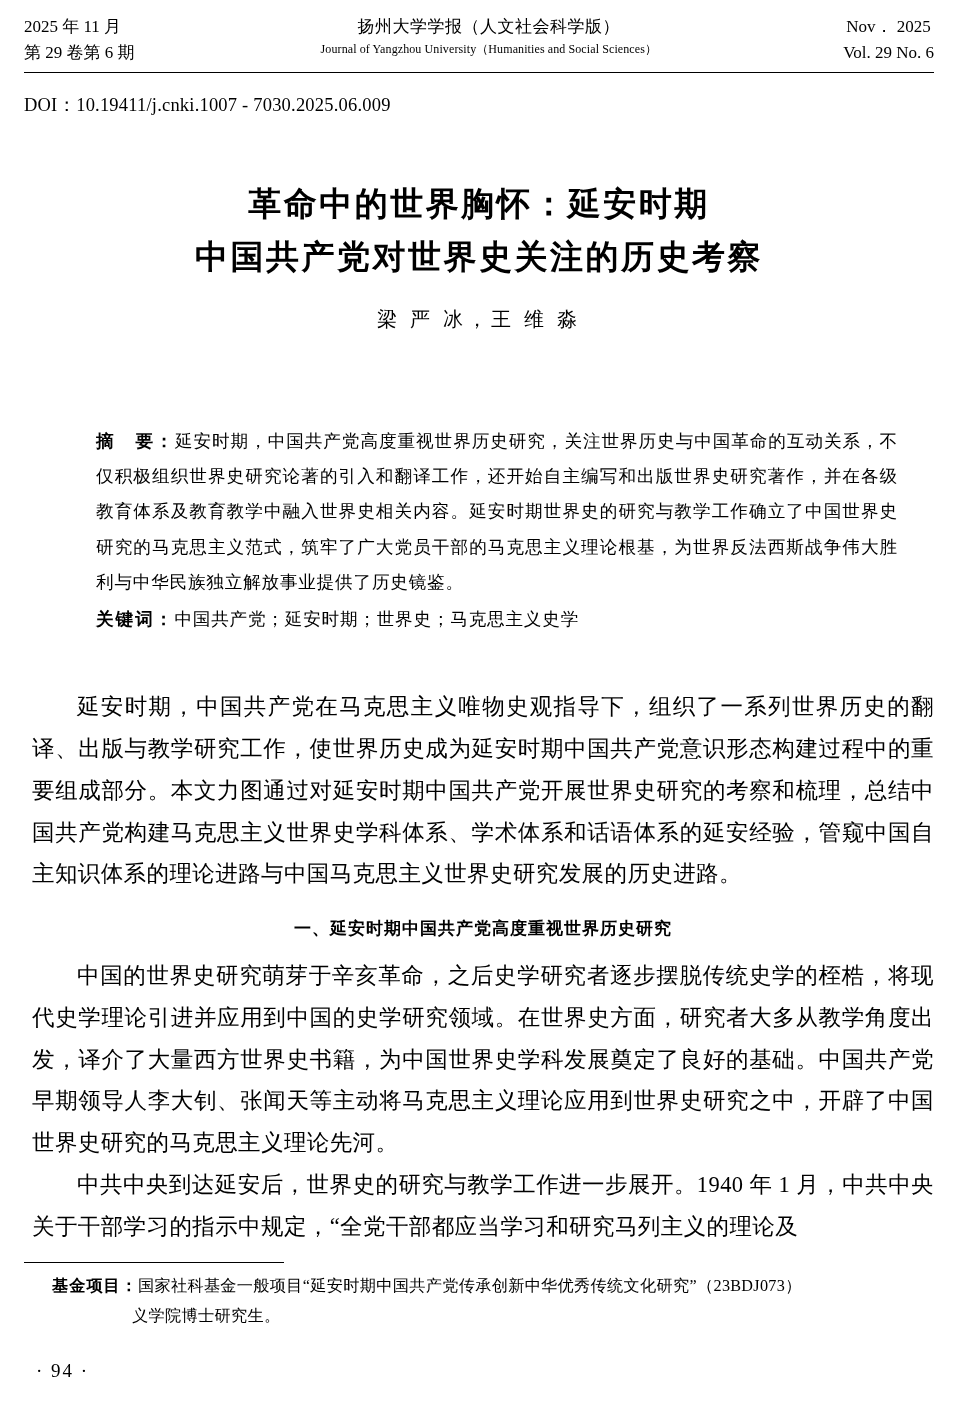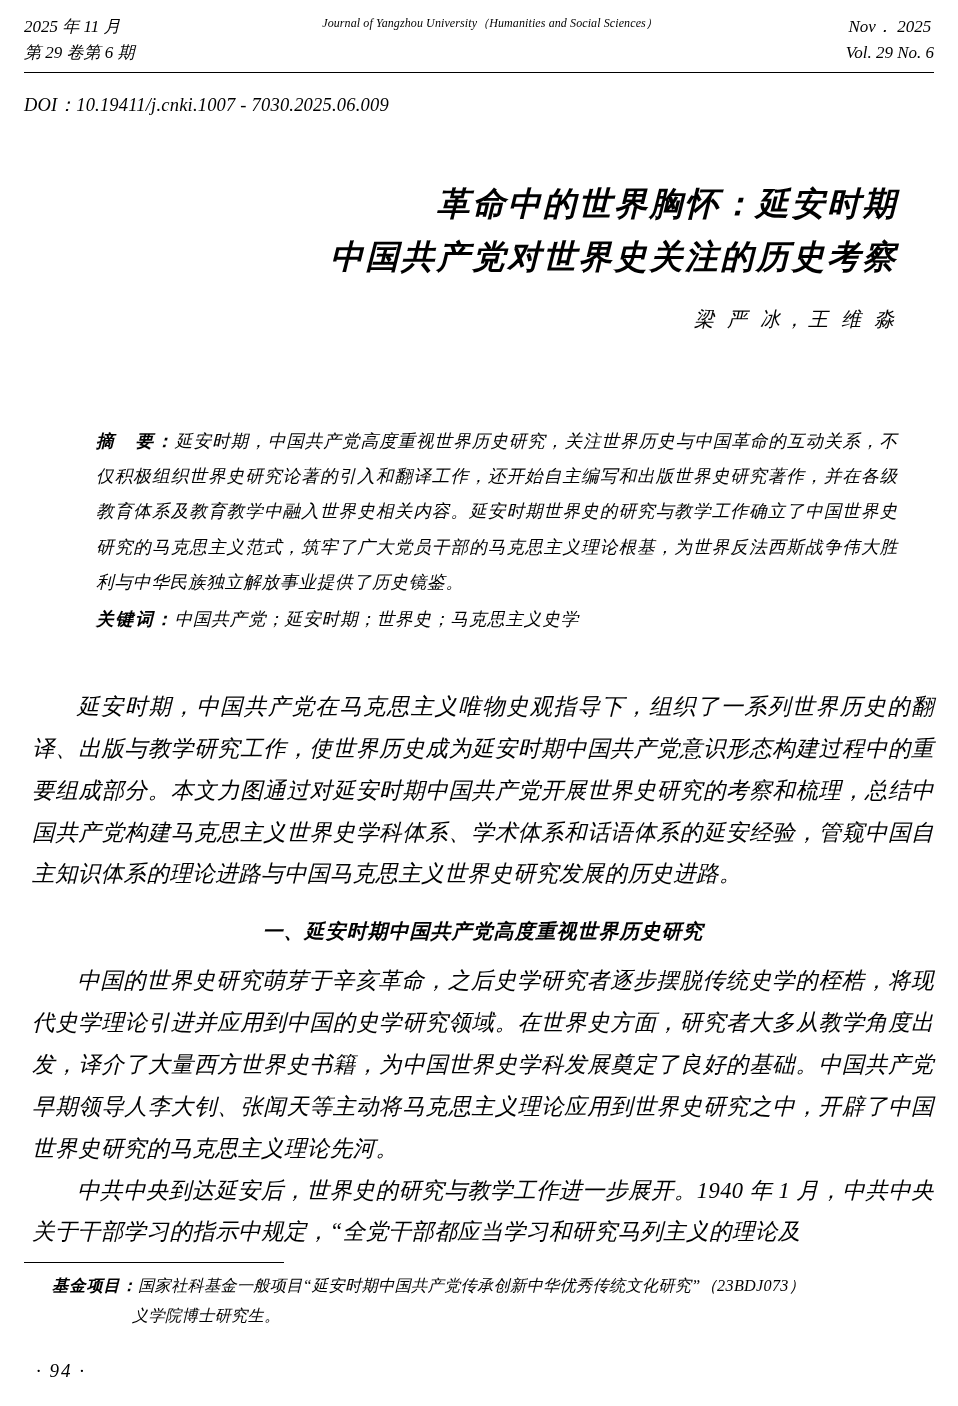--- a/index.html
+++ b/index.html
@@ -14,21 +14,20 @@
     color: #000000;
     position: relative;
     overflow: hidden;
   }
   .page {
     position: relative;
     width: 958px;
     height: 1406px;
     padding: 10px;
     box-sizing: border-box;
-    font-style: italic;
   }
 
   
   .runhead {
     position: absolute;
     top: 14px;
     left: 24px;
     right: 24px;
     height: 56px;
     display: flex;
@@ -72,21 +71,21 @@
     font-size: 18.5px;
     letter-spacing: 0.2px;
   }
 
   
   .title-block {
     position: absolute;
     top: 178px;
     left: 60px;
     right: 60px;
-    text-align: right;
+    text-align: center;
   }
   .title-line {
     font-family: "DejaVu Sans", "Liberation Sans", sans-serif;
     font-weight: bold;
     font-size: 33px;
     letter-spacing: 2.5px;
     line-height: 1.6;
   }
   .authors {
     margin-top: 22px;
@@ -141,21 +140,21 @@
   .body-block p {
     margin: 0;
     text-indent: 2em;
   }
   .section-head {
     margin: 18px 0 10px 0 !important;
     text-align: center;
     text-indent: 0 !important;
     font-family: "DejaVu Sans", "Liberation Sans", sans-serif;
     font-weight: bold;
-    font-size: 20px;
+    font-size: 17px;
     letter-spacing: 1px;
   }
 
   
   .footnote-rule {
     position: absolute;
     left: 24px;
     top: 1262px;
     width: 260px;
     border-top: 1.4px solid #000;
@@ -190,20 +189,21 @@
 <body>
 
 <div class="page">
 
   <div class="runhead">
     <div class="runhead-left">
       <div>2025 年 11 月</div>
       <div>第 29 卷第 6 期</div>
     </div>
     <div class="runhead-center">
+      <div class="cn">扬州大学学报（人文社会科学版）</div>
       <div class="en">Journal of Yangzhou University（Humanities and Social Sciences）</div>
     </div>
     <div class="runhead-right">
       <div>Nov． 2025</div>
       <div>Vol. 29 No. 6</div>
     </div>
   </div>
   <div class="rule"></div>
 
   <div class="doi">DOI：10.19411/j.cnki.1007 - 7030.2025.06.009</div>

